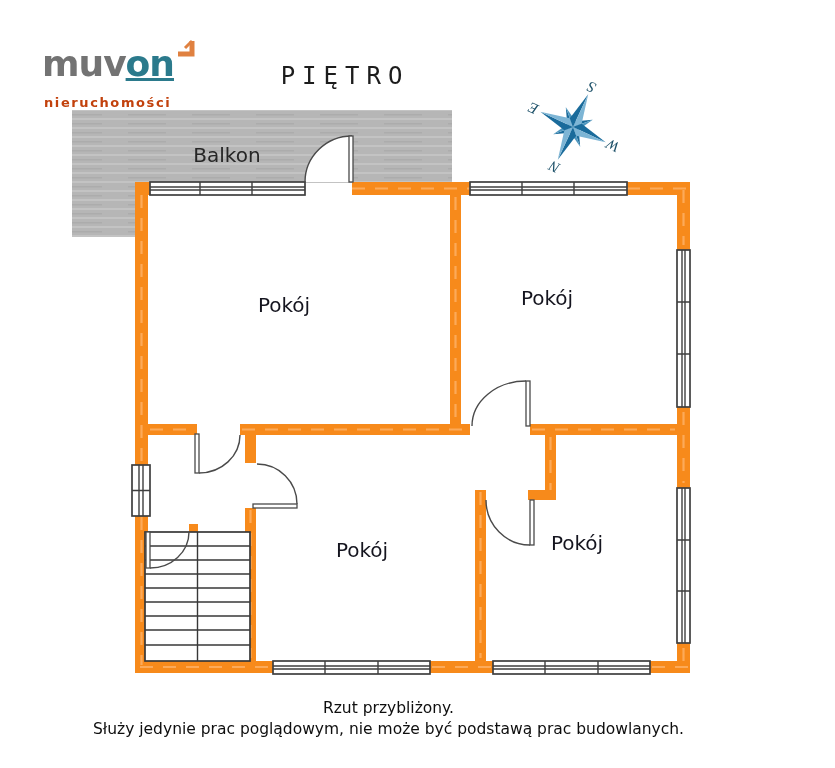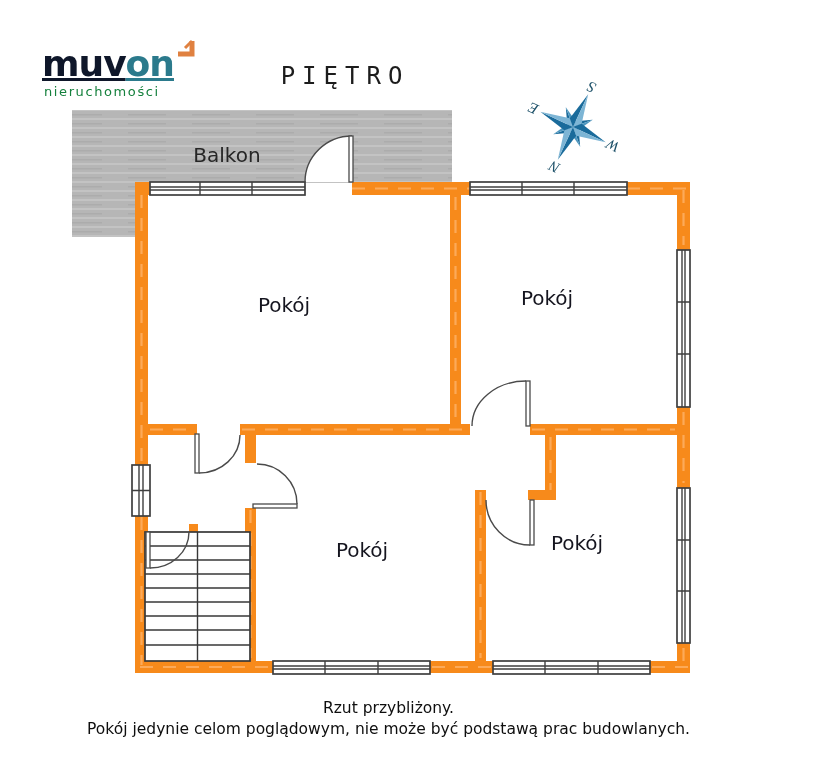--- a/index.html
+++ b/index.html
@@ -1,24 +1,24 @@
 <!DOCTYPE html>
 <html><head>
 <meta charset="utf-8">
 <style>
   html,body{margin:0;padding:0;background:#ffffff;}
   body{width:835px;height:768px;position:relative;overflow:hidden;
        font-family:"DejaVu Sans","Liberation Sans",sans-serif;}
   #plan-svg{position:absolute;left:0;top:0;}
   .logo{position:absolute;left:42px;top:28px;line-height:1;}
   .logo-word{font-size:36px;font-weight:bold;letter-spacing:-1px;white-space:nowrap;}
-  .logo-muv{color:#0f172a;text-decoration:underline;}
+  .logo-muv{color:#737373;}
   .logo-on{color:#2B7A8C;text-decoration:underline;}
   .logo-arrow{display:inline-block;vertical-align:18px;margin-left:2px;}
-  .logo-tagline{font-size:13px;color:#15803d;letter-spacing:1.6px;margin-top:3px;padding-left:2px;}
+  .logo-tagline{font-size:13px;color:#c2410c;letter-spacing:1.6px;margin-top:14px;padding-left:2px;font-weight:bold;}
   .page-title{position:absolute;left:230px;top:62px;width:230px;text-align:center;
       font-family:"DejaVu Sans Mono","Liberation Mono",monospace;
       font-size:24px;letter-spacing:7px;color:#1c1c1c;font-weight:normal;}
   .caption{position:absolute;left:0;top:698px;width:777px;text-align:center;
       font-size:15.5px;color:#0e0e0e;line-height:21px;}
   svg text.room-label{font-family:"DejaVu Sans","Liberation Sans",sans-serif;
       font-size:20px;fill:#15151f;}
   svg text.balkon-label{font-family:"DejaVu Sans","Liberation Sans",sans-serif;
       font-size:20px;fill:#262626;}
   svg text.compass-letter{font-family:"Liberation Serif","DejaVu Serif",serif;
@@ -201,14 +201,14 @@
           <line x1="16" y1="3" x2="9" y2="10" stroke="#E08140" stroke-width="3"></line>
         </svg></span>
   </div>
   <div class="logo-tagline">nieruchomości</div>
 </div>
 
 <div class="page-title">PIĘTRO</div>
 
 <div class="caption">
   <div>Rzut przybliżony.</div>
-  <div>Pokój jedynie celom poglądowym, nie może być podstawą prac budowlanych.</div>
+  <div>Służy jedynie prac poglądowym, nie może być podstawą prac budowlanych.</div>
 </div>
 
 </body></html>

